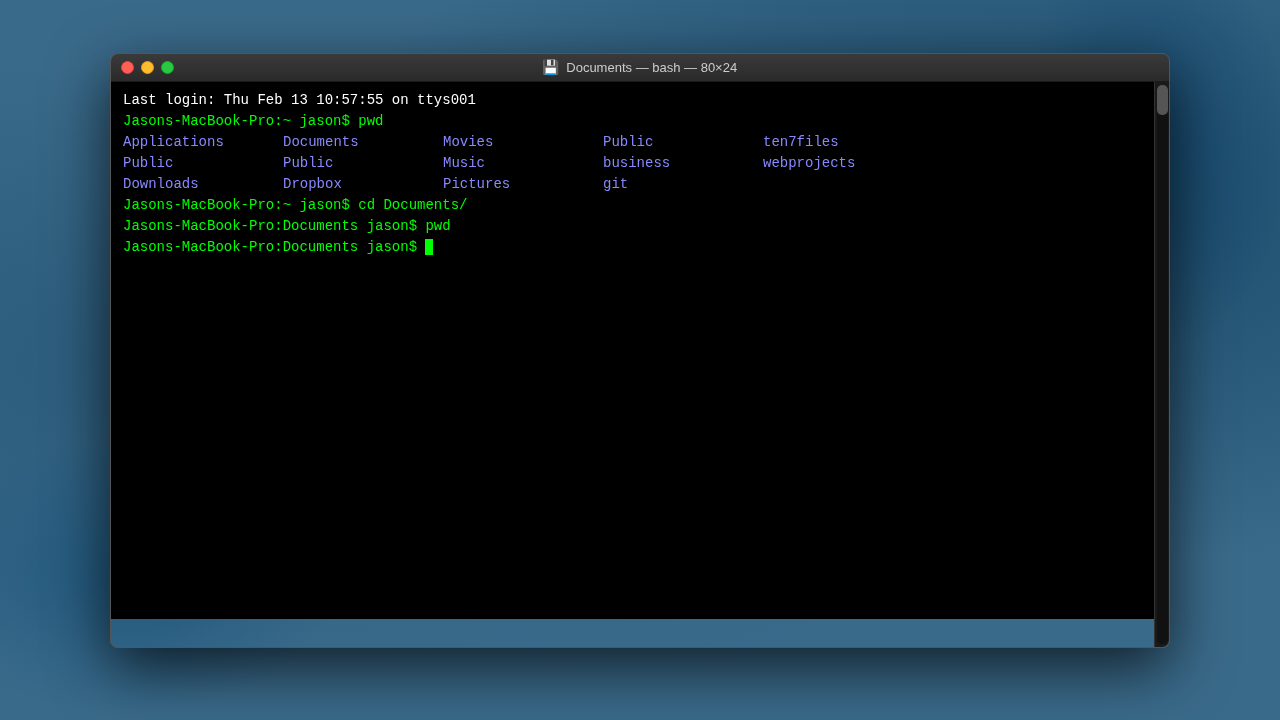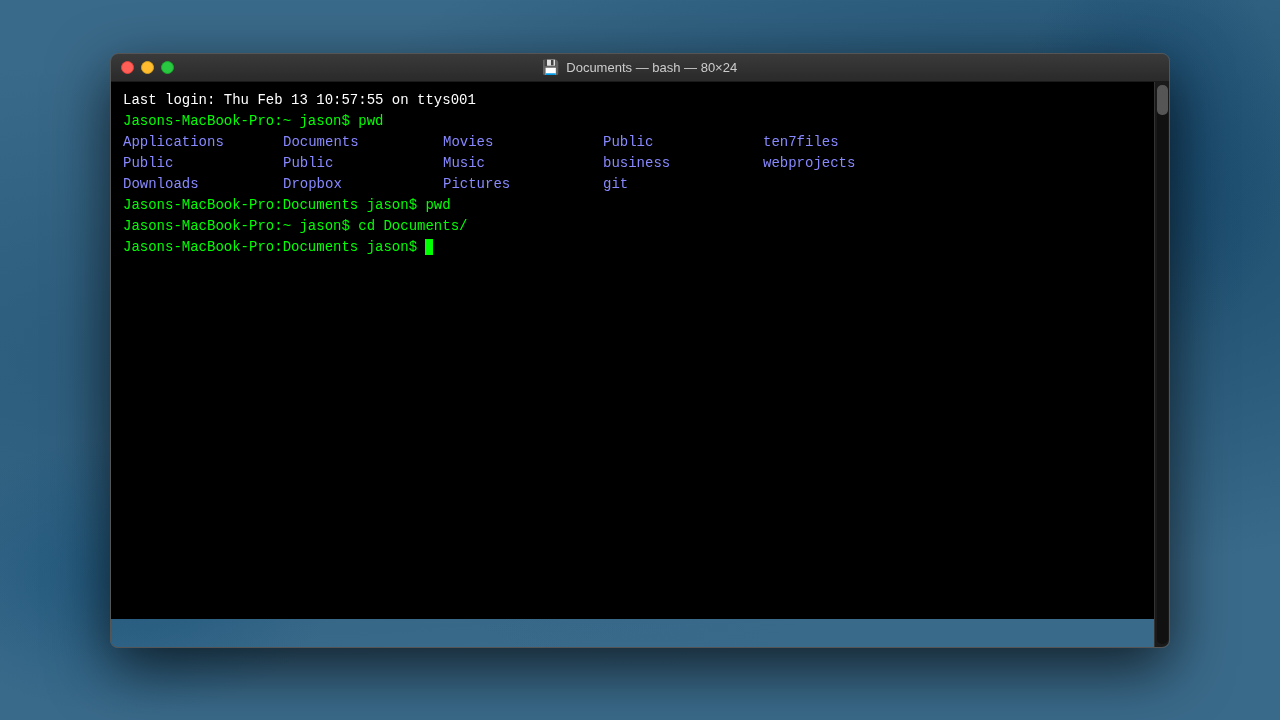--- a/index.html
+++ b/index.html
@@ -212,23 +212,23 @@
         <span class="dir-item">business</span>
         <span class="dir-item">webprojects</span>
 
         <span class="dir-item">Downloads</span>
         <span class="dir-item">Dropbox</span>
         <span class="dir-item">Pictures</span>
         <span class="dir-item">git</span>
         <span class="dir-item"></span>
       </div>
 
+      <span class="line green"><span>Jasons-MacBook-Pro:~ jason$ </span><span>cd Documents/</span></span>
+
       <span class="line green"><span>Jasons-MacBook-Pro:Documents jason$ </span><span>pwd</span></span>
-
-      <span class="line green"><span>Jasons-MacBook-Pro:~ jason$ </span><span>cd Documents/</span></span>
 
       <span class="line green"><span>Jasons-MacBook-Pro:Documents jason$ </span><span class="cursor"></span></span>
     </div>
 
     <div class="scrollbar-area">
       <div class="scrollbar-track">
         <div class="scrollbar-thumb"></div>
       </div>
     </div>
   </div>

